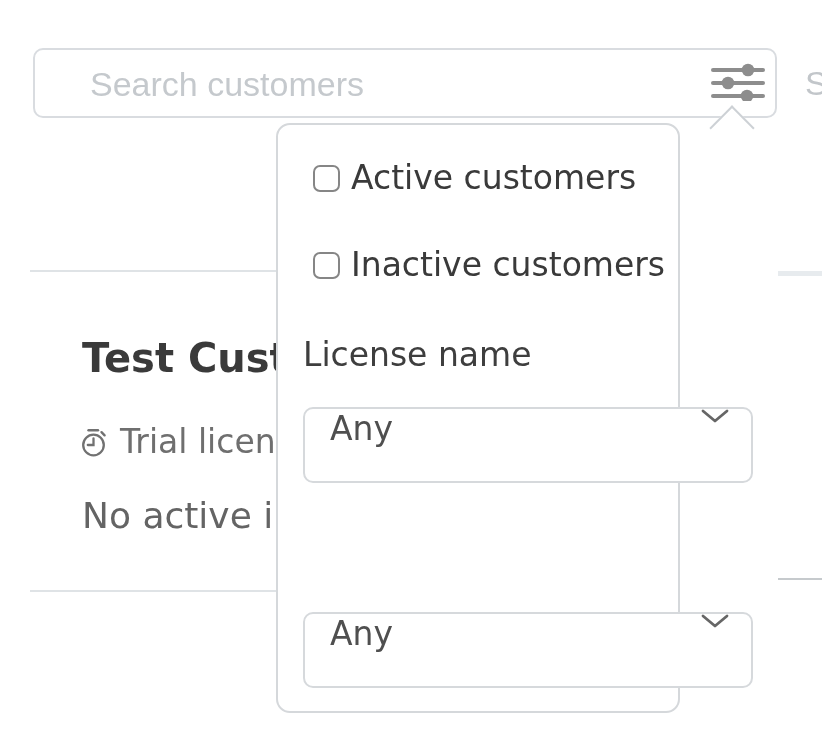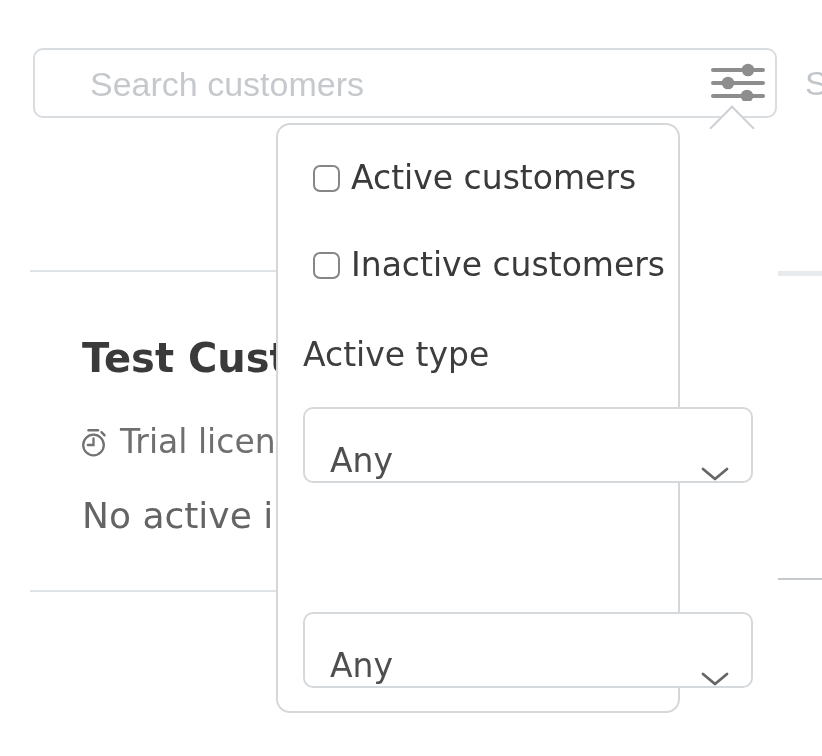--- a/index.html
+++ b/index.html
@@ -59,21 +59,21 @@
   }
   .chk-label{font-size:33px;color:#3a3a3a;white-space:nowrap;line-height:40px;}
   .field-label{
     position:absolute;left:25px;font-size:33px;color:#3e3e3e;white-space:nowrap;line-height:40px;
   }
   .lbl-license{top:210px;}
   .lbl-channel{top:415px;}
   .select{
     position:absolute;left:25px;width:450px;height:76px;box-sizing:border-box;
     border:2px solid #d6d9dc;border-radius:10px;background:#fff;cursor:pointer;
-    display:flex;align-items:flex-end;justify-content:space-between;
+    display:flex;align-items:flex-start;justify-content:space-between;
     padding:0 22px 0 25px;
   }
   .sel-license{top:282px;}
   .sel-channel{top:487px;}
   .select .val{font-size:33px;color:#4f4f4f;line-height:40px;}
 </style>
 </head>
 <body>
 
 <div class="divider divider-top"></div>
@@ -119,21 +119,21 @@
   <div class="chk-row r1">
     <div class="chk-box" role="checkbox" aria-checked="false"></div>
     <span class="chk-label">Active customers</span>
   </div>
 
   <div class="chk-row r2">
     <div class="chk-box" role="checkbox" aria-checked="false"></div>
     <span class="chk-label">Inactive customers</span>
   </div>
 
-  <div class="field-label lbl-license">Active type</div>
+  <div class="field-label lbl-license">License name</div>
 
   <div class="select sel-license">
     <span class="val">Any</span>
     <span style="display:flex;">
       <svg width="28" height="14" viewBox="0 0 28 14" fill="none">
         <path d="M2 2 L14 12 L26 2" stroke="#666666" stroke-width="2.8" fill="none" stroke-linecap="round" stroke-linejoin="round"></path>
       </svg>
     </span>
   </div>
 

